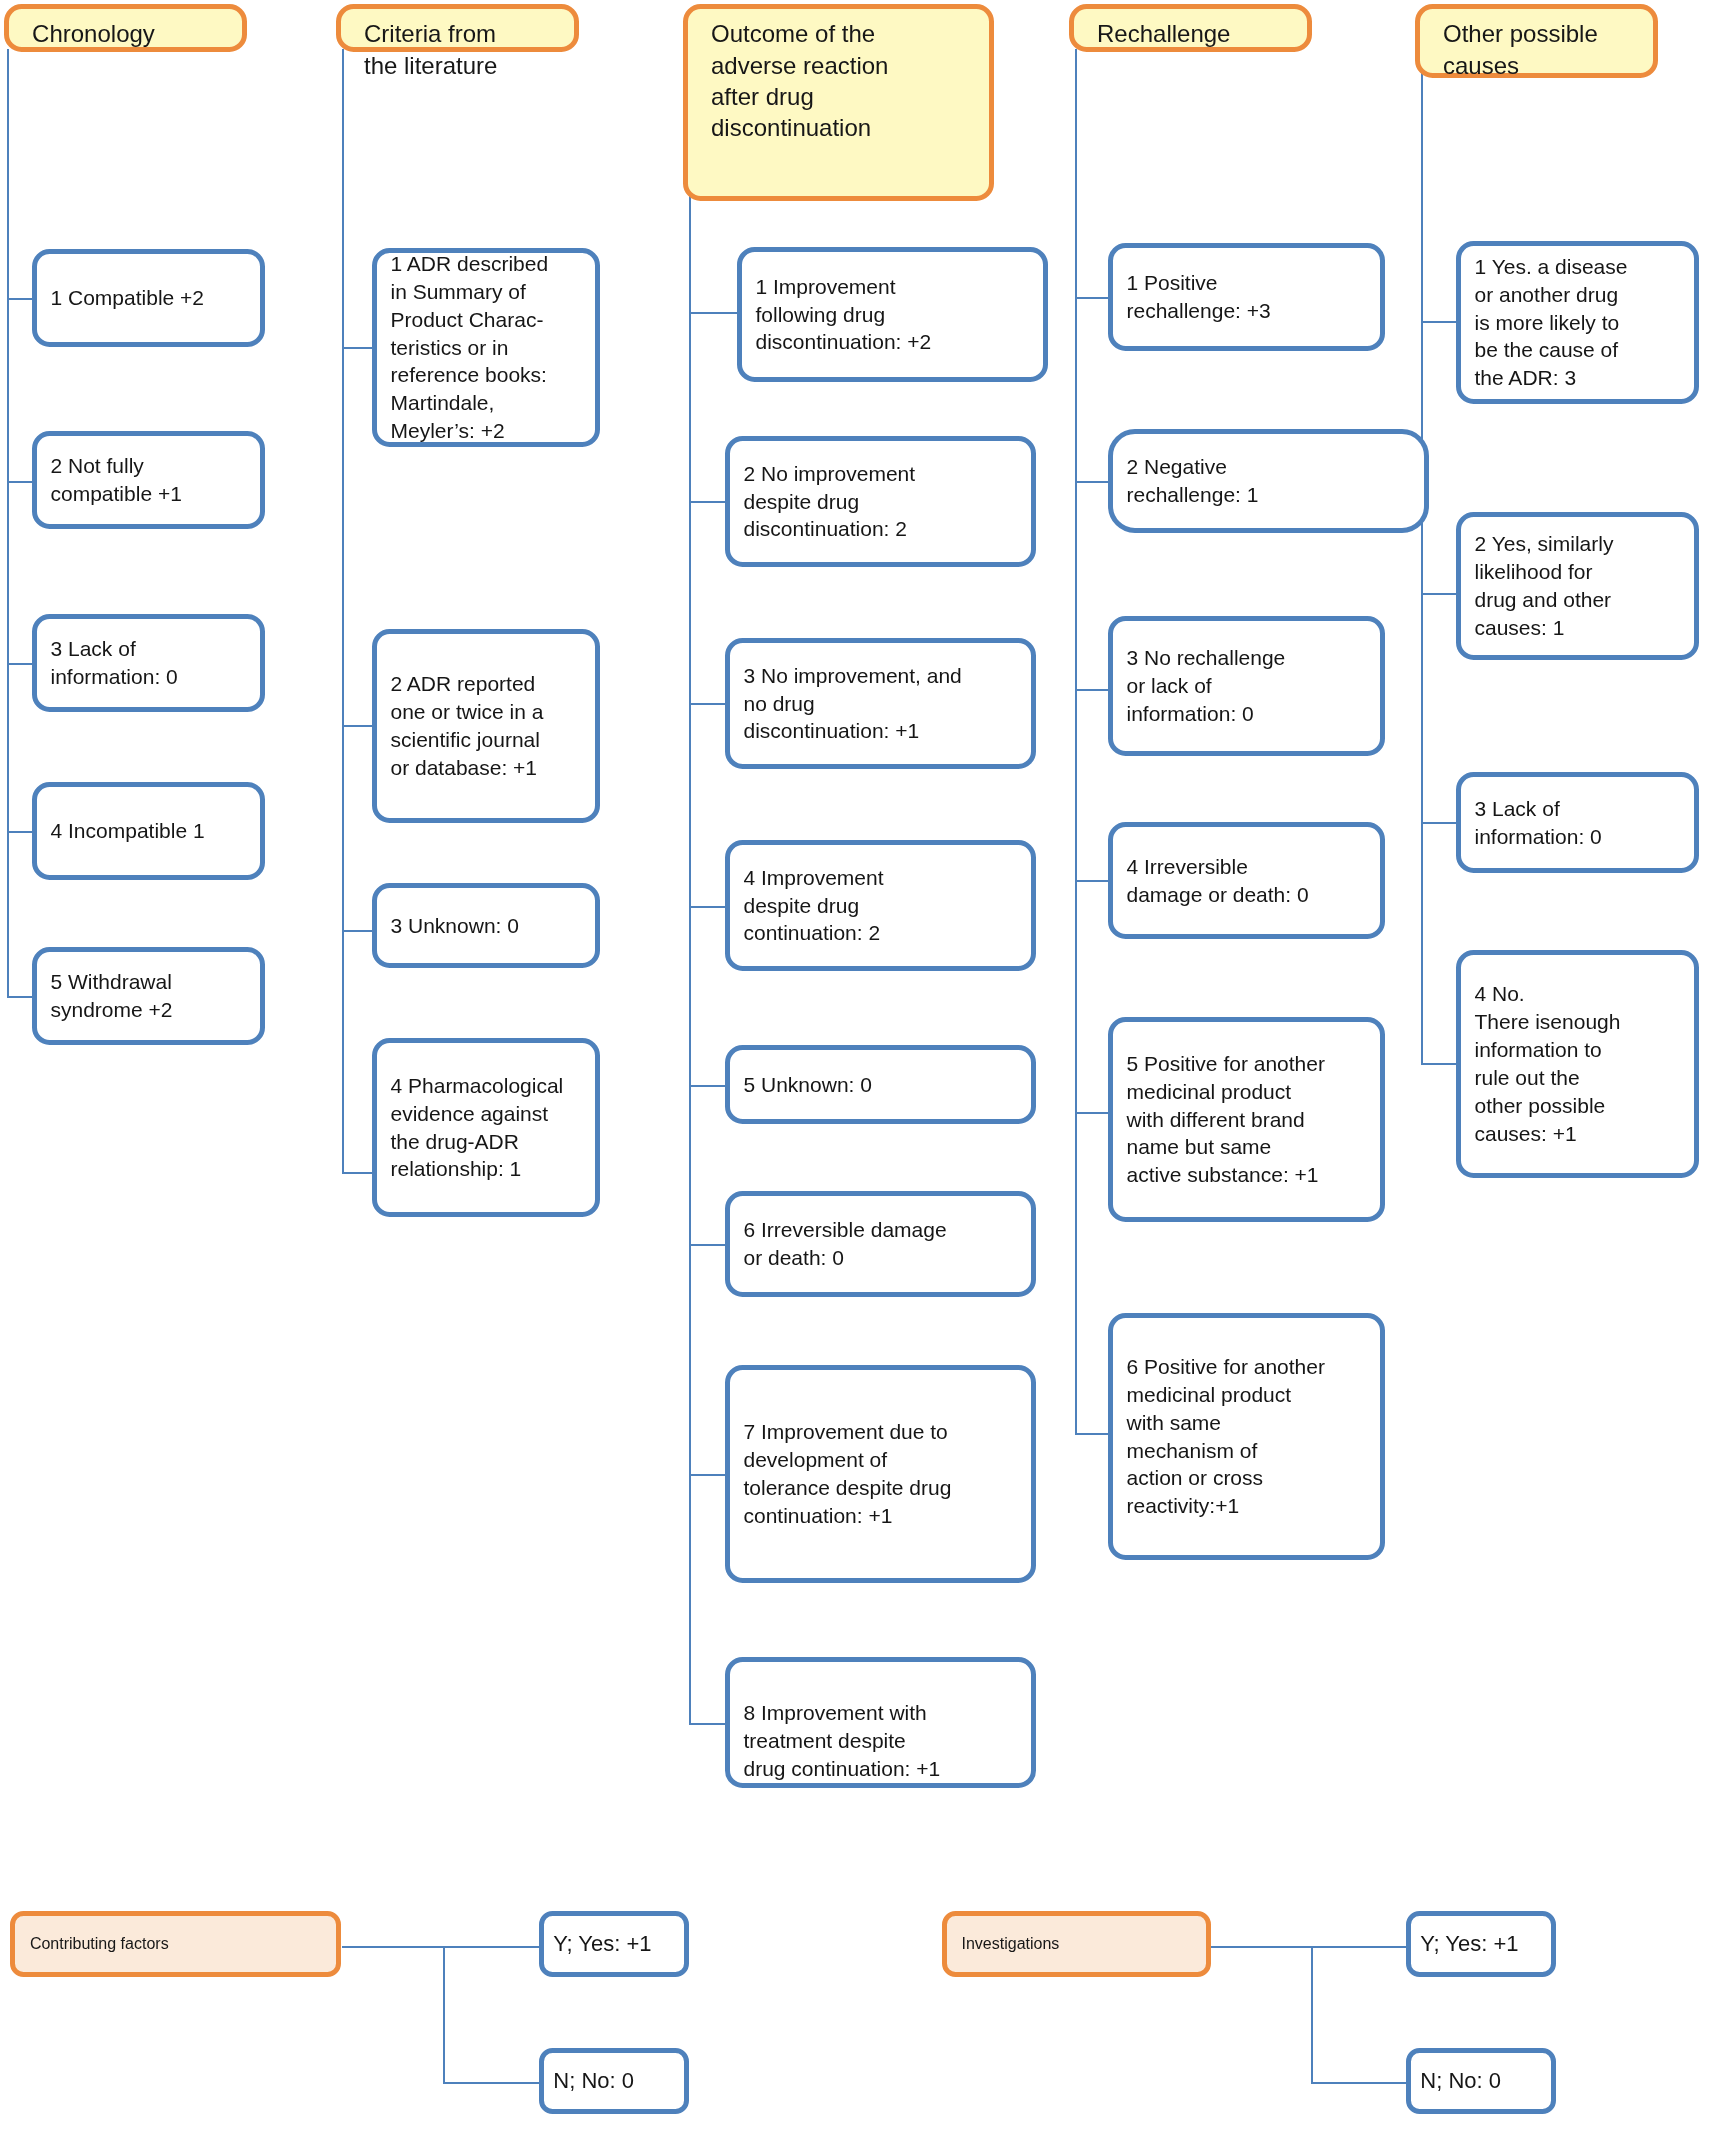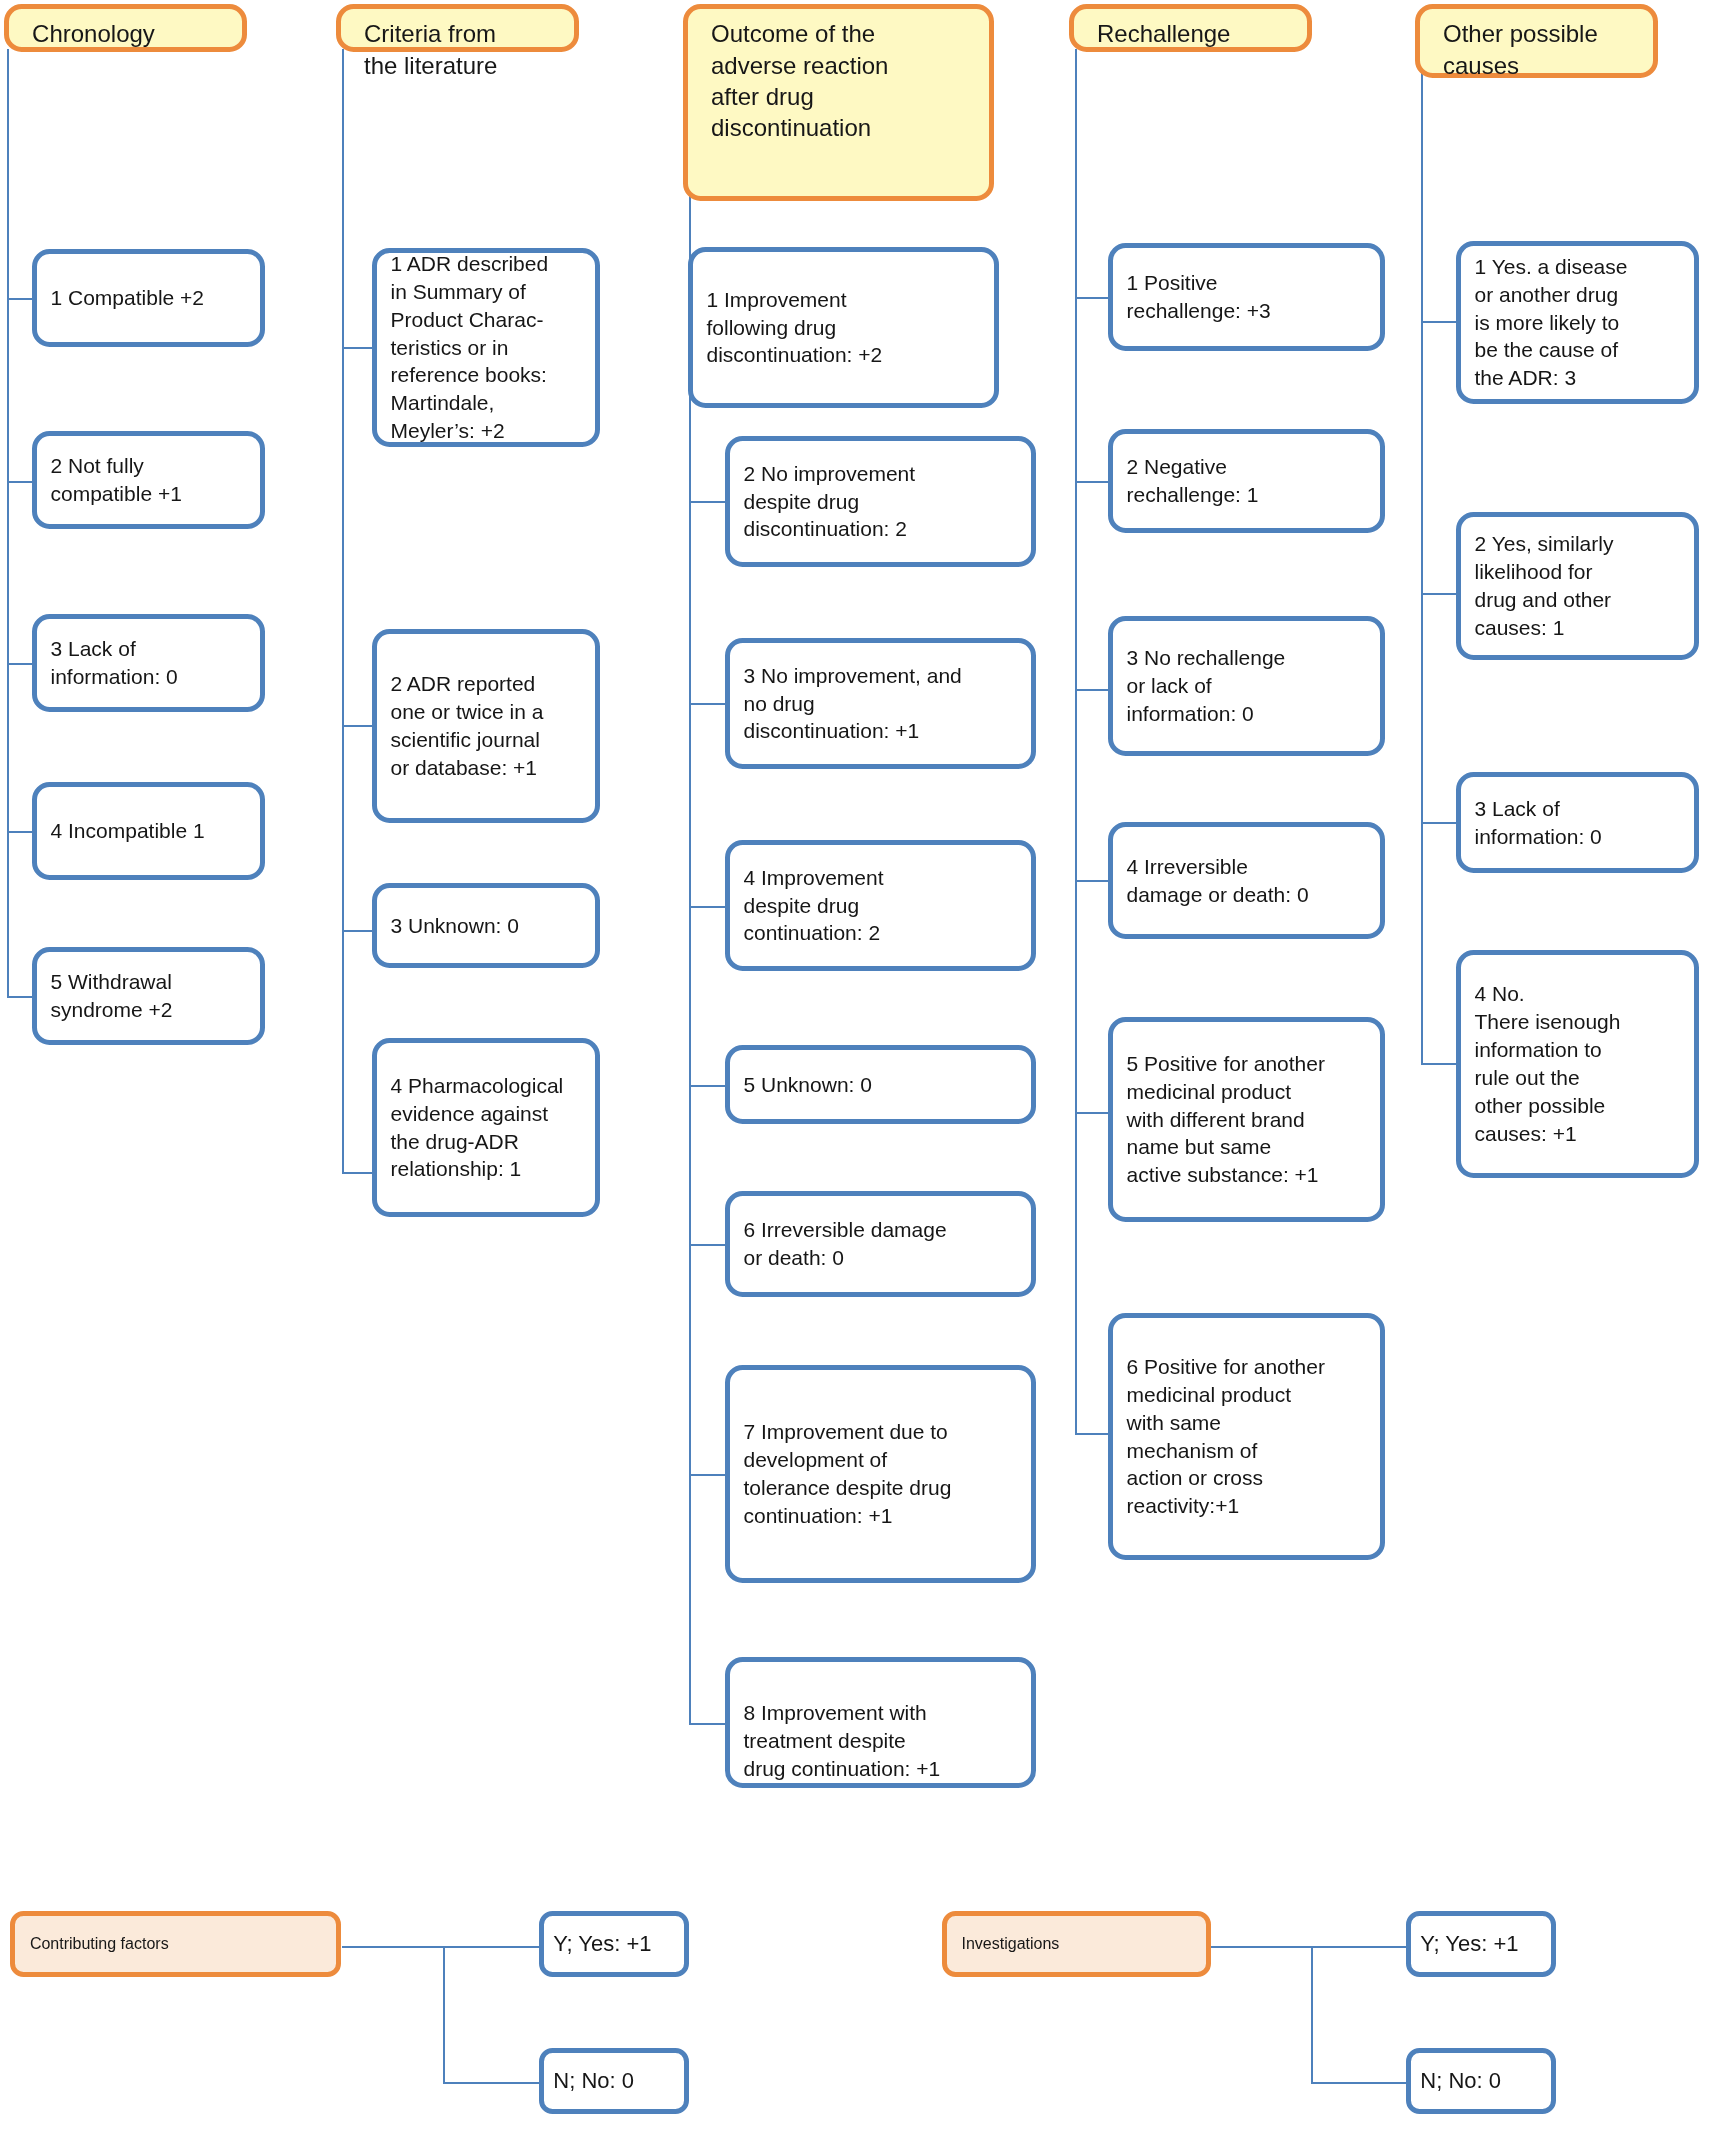--- a/index.html
+++ b/index.html
@@ -173,21 +173,21 @@
   <div class="conn h" style="left:689px; top:1474px; width:54px;"></div>
   <div class="conn h" style="left:689px; top:1723px; width:54px;"></div>
 
   <div class="box header-box" style="left:683px; top:4.1px; width:311px; height:197px;">
     <span class="txt">Outcome of the
 adverse reaction
 after drug
 discontinuation</span>
   </div>
 
-  <div class="box item-box" style="left:688px; top:247px; width:311px; height:161px;">
+  <div class="box item-box" style="left:737px; top:247px; width:311px; height:135px;">
     <span class="txt">1 Improvement
    following  drug
    discontinuation: +2</span>
   </div>
   <div class="box item-box" style="left:725px; top:436px; width:311px; height:131px;">
     <span class="txt">2 No improvement
    despite drug
    discontinuation: 2</span>
   </div>
   <div class="box item-box" style="left:725px; top:638px; width:311px; height:131px;">
@@ -228,21 +228,21 @@
   <div class="conn h" style="left:1075px; top:1433px; width:54px;"></div>
 
   <div class="box header-box" style="left:1069px; top:4.1px; width:243px; height:48px;">
     <span class="txt">Rechallenge</span>
   </div>
 
   <div class="box item-box" style="left:1108px; top:243px; width:277px; height:108px;">
     <span class="txt">1 Positive
    rechallenge: +3</span>
   </div>
-  <div class="box item-box" style="left:1108px; top:429px; width:277px; height:104px;">
+  <div class="box item-box" style="left:1108px; top:429px; width:321px; height:104px;border-radius:27px;">
     <span class="txt">2 Negative
    rechallenge: 1</span>
   </div>
   <div class="box item-box" style="left:1108px; top:616px; width:277px; height:140px;">
     <span class="txt">3 No rechallenge
    or lack of
    information: 0</span>
   </div>
   <div class="box item-box" style="left:1108px; top:822px; width:277px; height:117px;">
     <span class="txt">4 Irreversible

